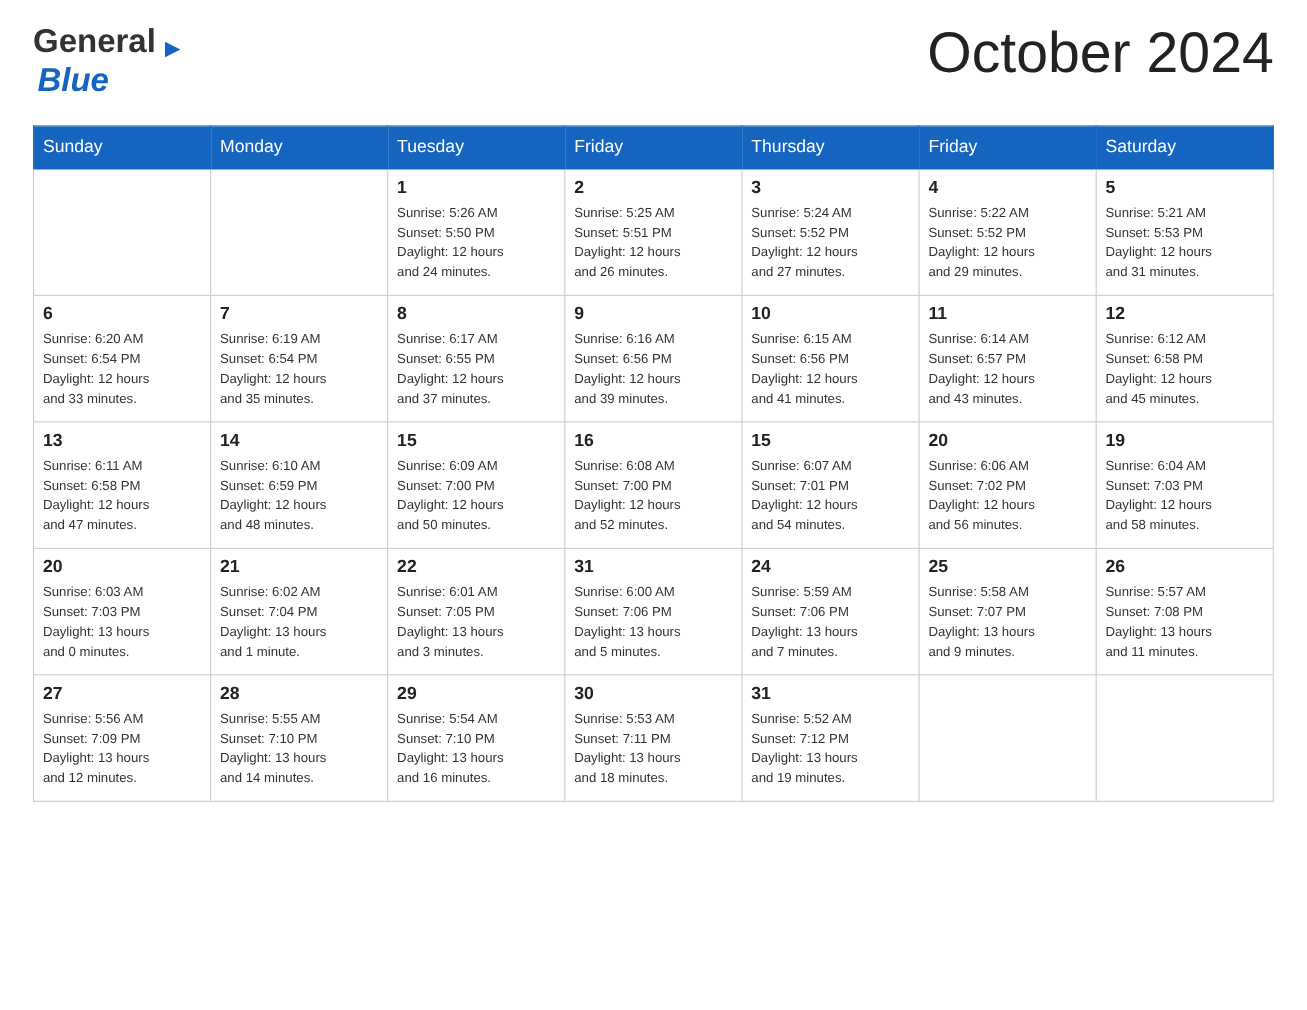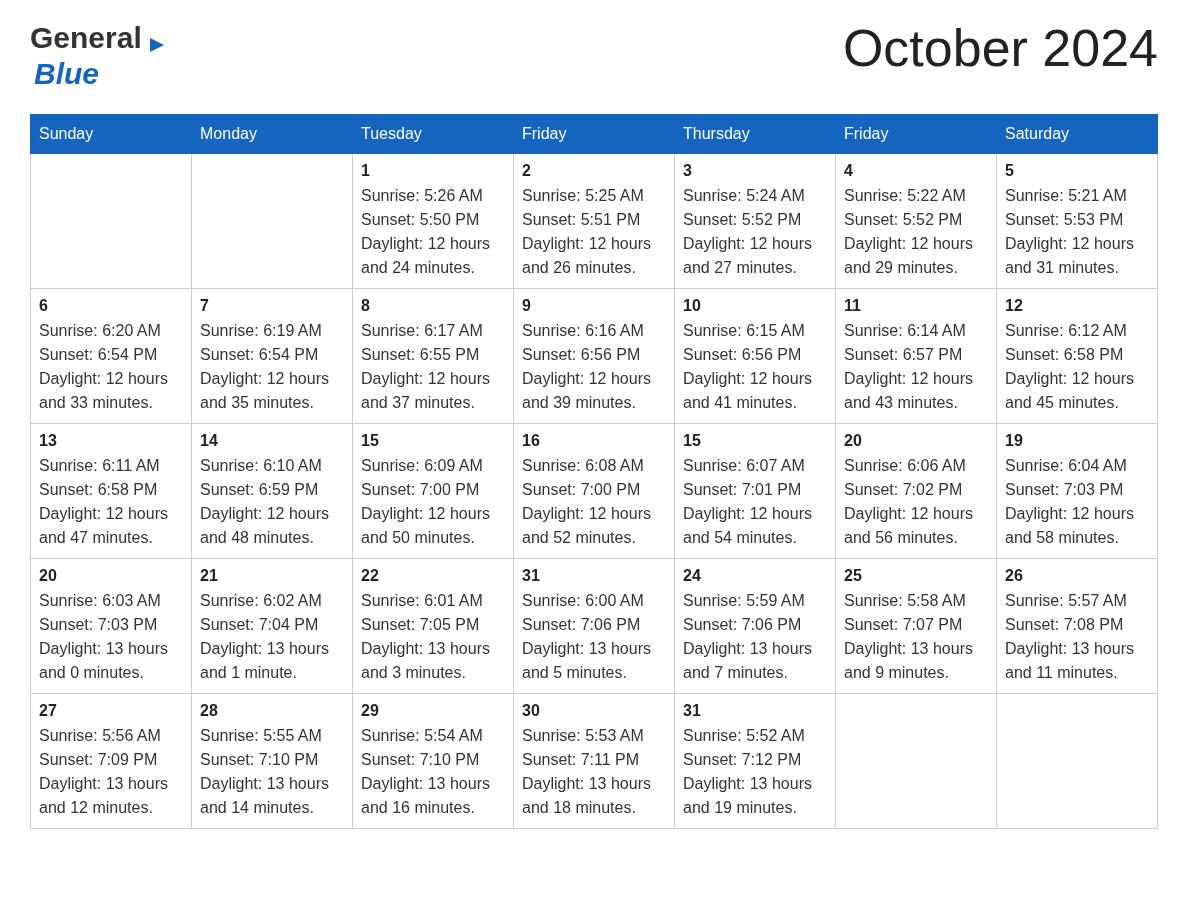--- a/index.html
+++ b/index.html
@@ -54,21 +54,21 @@
       height: 115px;
       background: #fff;
     }
     .day-number {
       font-size: 16px;
       font-weight: bold;
       color: #222;
       margin-bottom: 4px;
     }
     .day-info {
-      font-size: 16px;
+      font-size: 12px;
       color: #333;
       line-height: 1.5;
     }
     .empty-cell {
       background: #f9f9f9;
     }
     .logo-general {
       font-size: 30px;
       font-weight: bold;
       color: #333;

